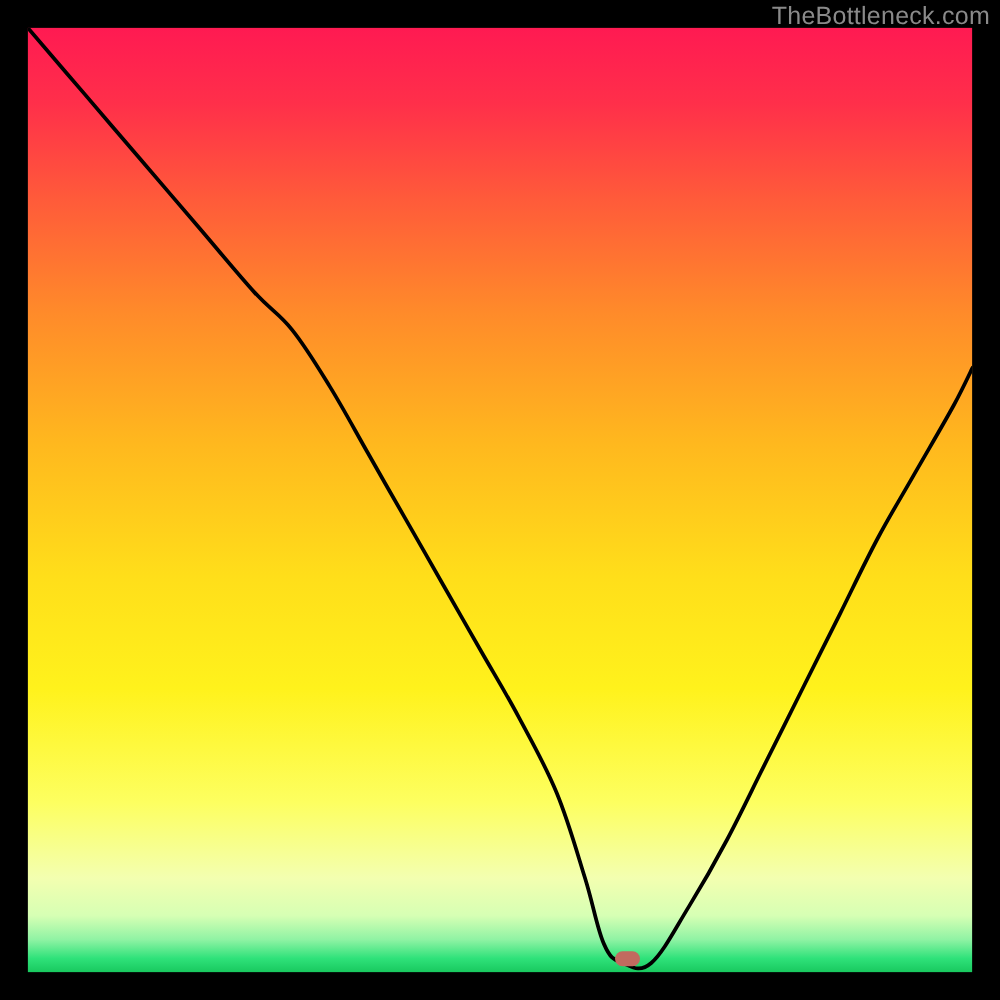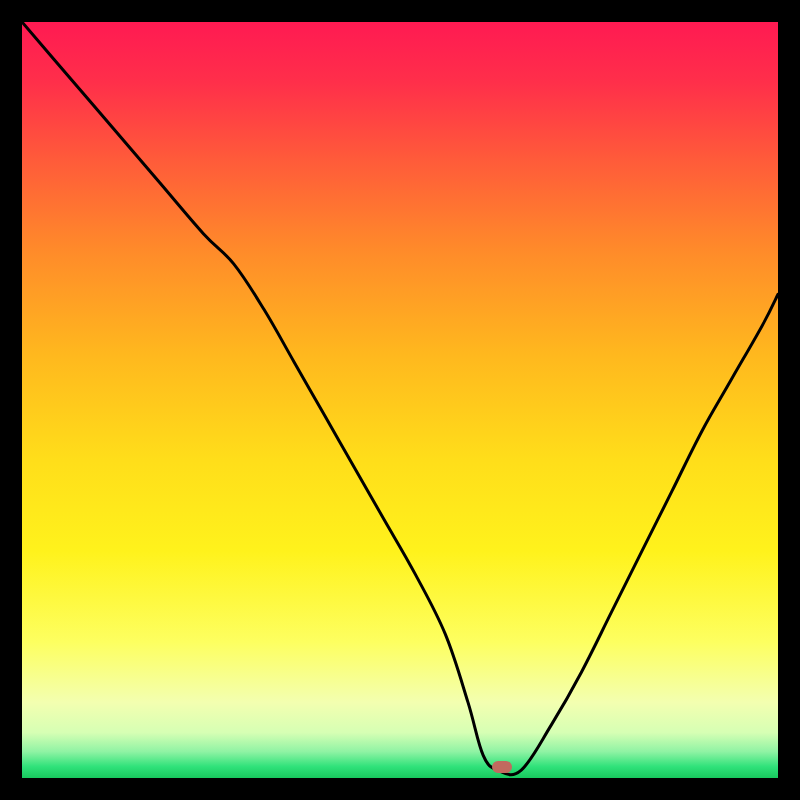--- a/index.html
+++ b/index.html
@@ -87,14 +87,15 @@
     </svg>
 
     <svg class="curve" viewBox="0 0 756 756" preserveAspectRatio="none">
       <path id="curvePath" d="M 0.0 0.0 C 8.2 9.5, 29.0 33.9, 45.4 52.9 C 61.7 72.0, 74.4 86.8, 90.7 105.8 C 107.0 124.9, 119.8 139.7, 136.1 158.8 C 152.4 177.8, 167.8 196.7, 181.4 211.7 C 195.0 226.6, 200.8 228.3, 211.7 241.9 C 222.6 255.5, 231.0 269.6, 241.9 287.3 C 252.8 305.0, 261.3 321.1, 272.2 340.2 C 283.0 359.3, 291.5 374.1, 302.4 393.1 C 313.3 412.2, 321.8 427.0, 332.6 446.0 C 343.5 465.1, 352.0 479.9, 362.9 499.0 C 373.8 518.0, 382.2 531.5, 393.1 551.9 C 404.0 572.3, 413.8 589.2, 423.4 612.4 C 432.9 635.5, 439.2 658.6, 446.0 680.4 C 452.8 702.2, 455.7 721.1, 461.2 733.3 C 466.6 745.6, 469.5 745.7, 476.3 748.4 C 483.1 751.2, 489.4 756.6, 499.0 748.4 C 508.5 740.3, 518.3 720.8, 529.2 703.1 C 540.1 685.4, 548.6 670.6, 559.4 650.2 C 570.3 629.7, 578.8 611.5, 589.7 589.7 C 600.6 567.9, 609.0 551.0, 619.9 529.2 C 630.8 507.4, 639.3 490.5, 650.2 468.7 C 661.0 446.9, 669.5 428.7, 680.4 408.2 C 691.3 387.8, 699.8 374.4, 710.6 355.3 C 721.5 336.3, 732.7 317.4, 740.9 302.4 C 749.0 287.4, 753.3 277.6, 756.0 272.2" fill="none" stroke="#000000" stroke-width="3" stroke-linejoin="round" stroke-linecap="round"></path>
     </svg>
 
     <div class="marker" id="marker" style="left: 480.06px; top: 744.66px; background: rgb(193, 106, 95);"></div>
 
   </div>
 
+  <div class="watermark">TheBottleneck.com</div>
 
 </div>
 
 </body></html>

